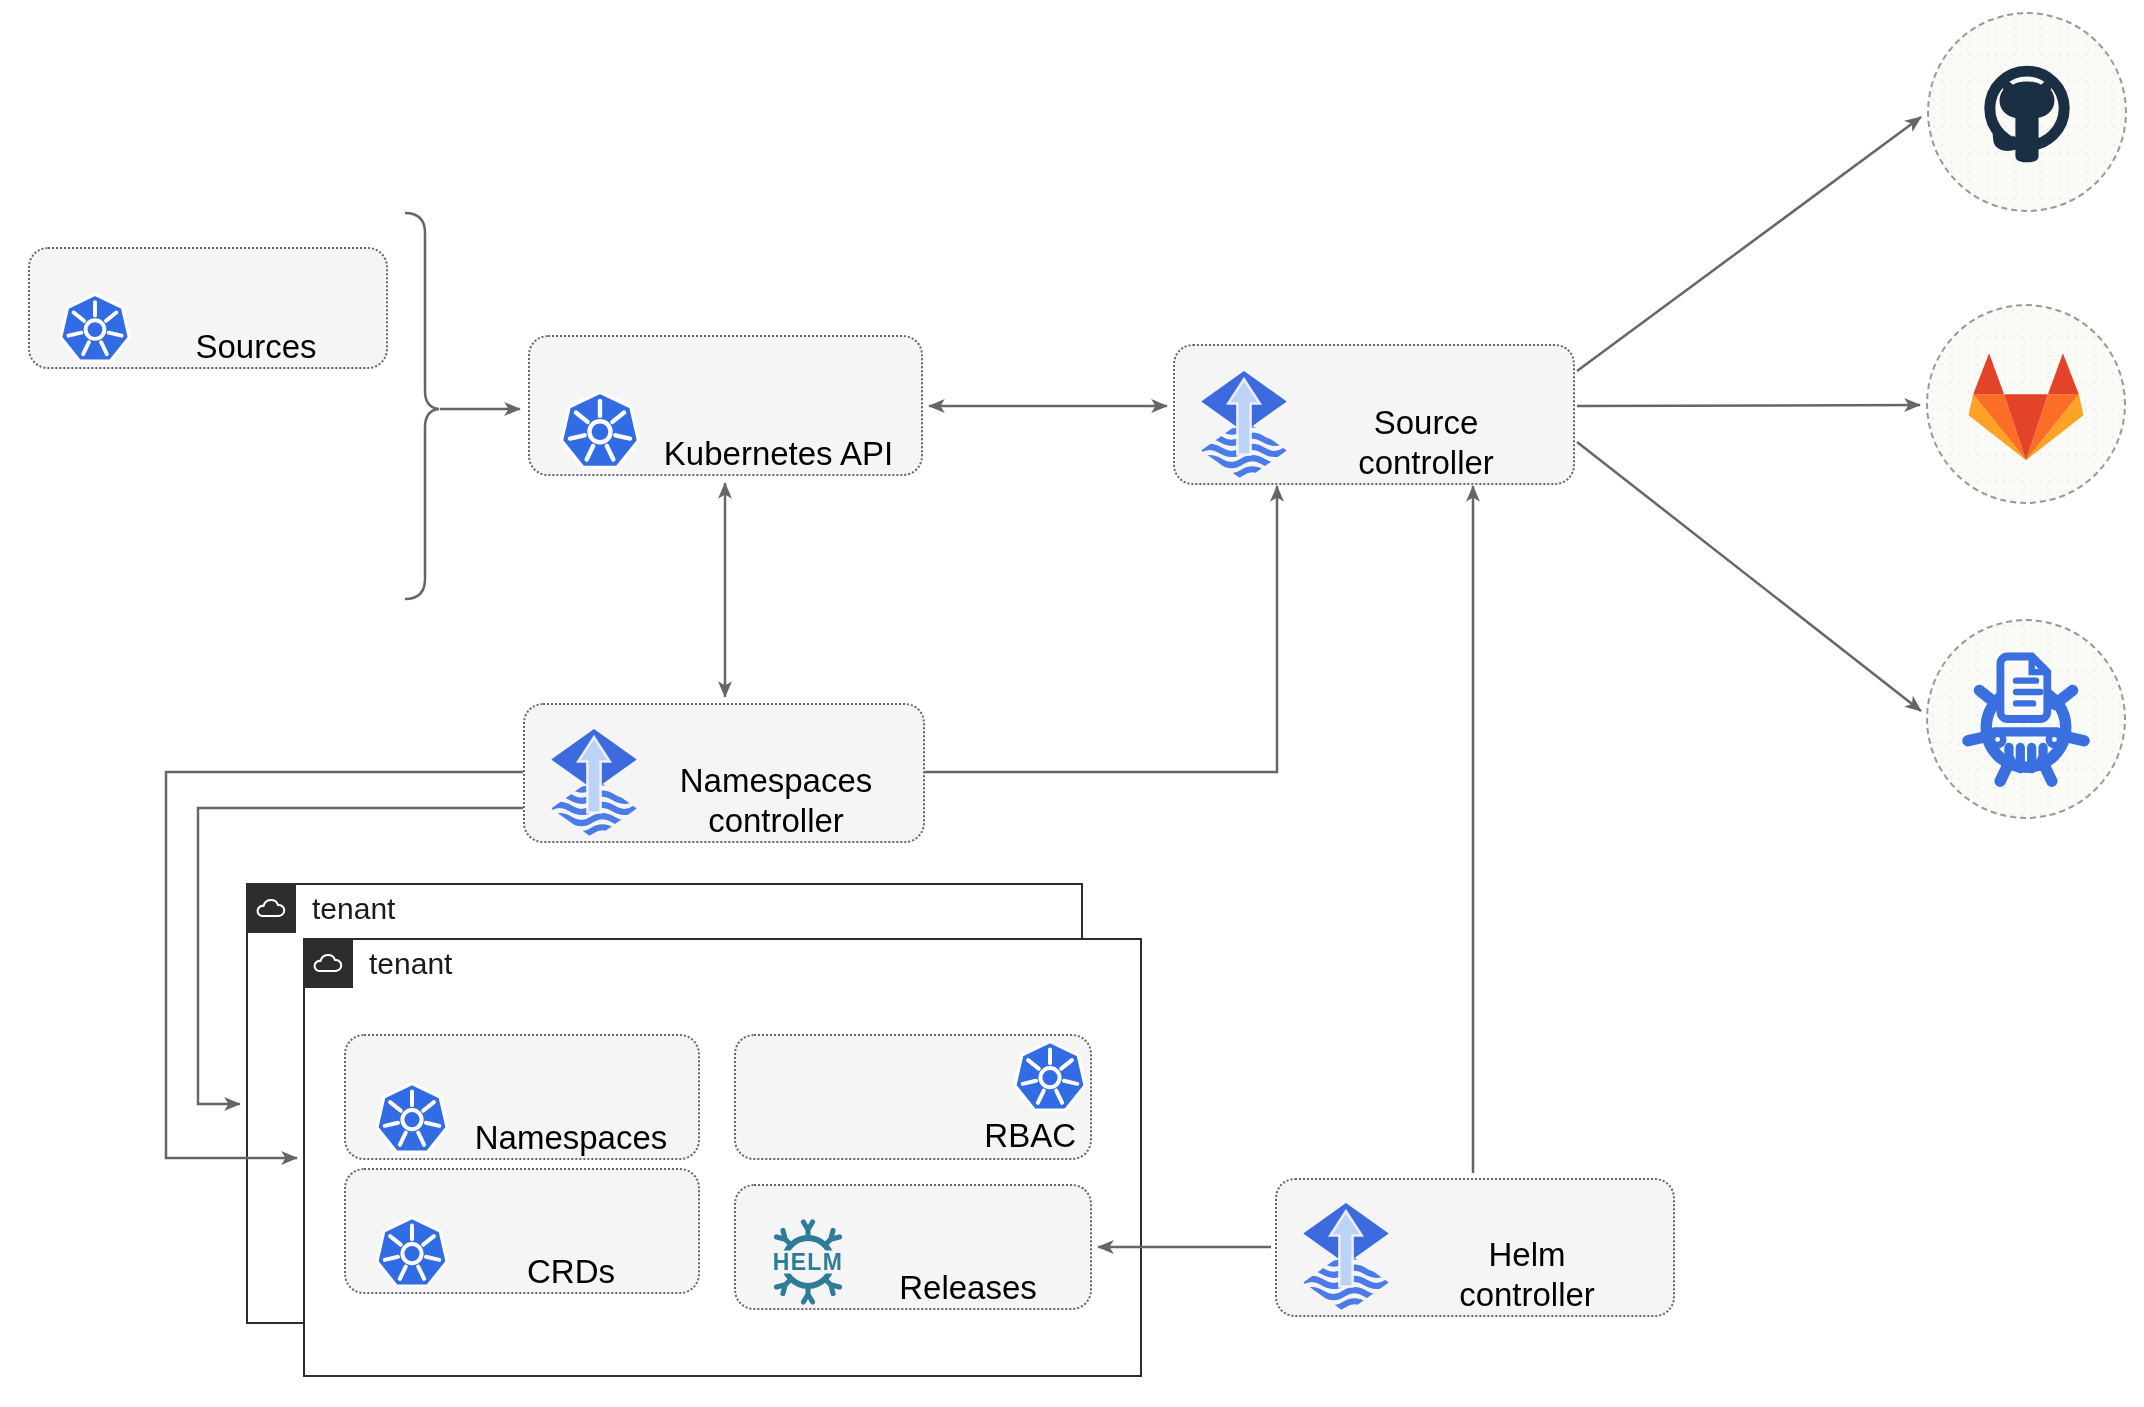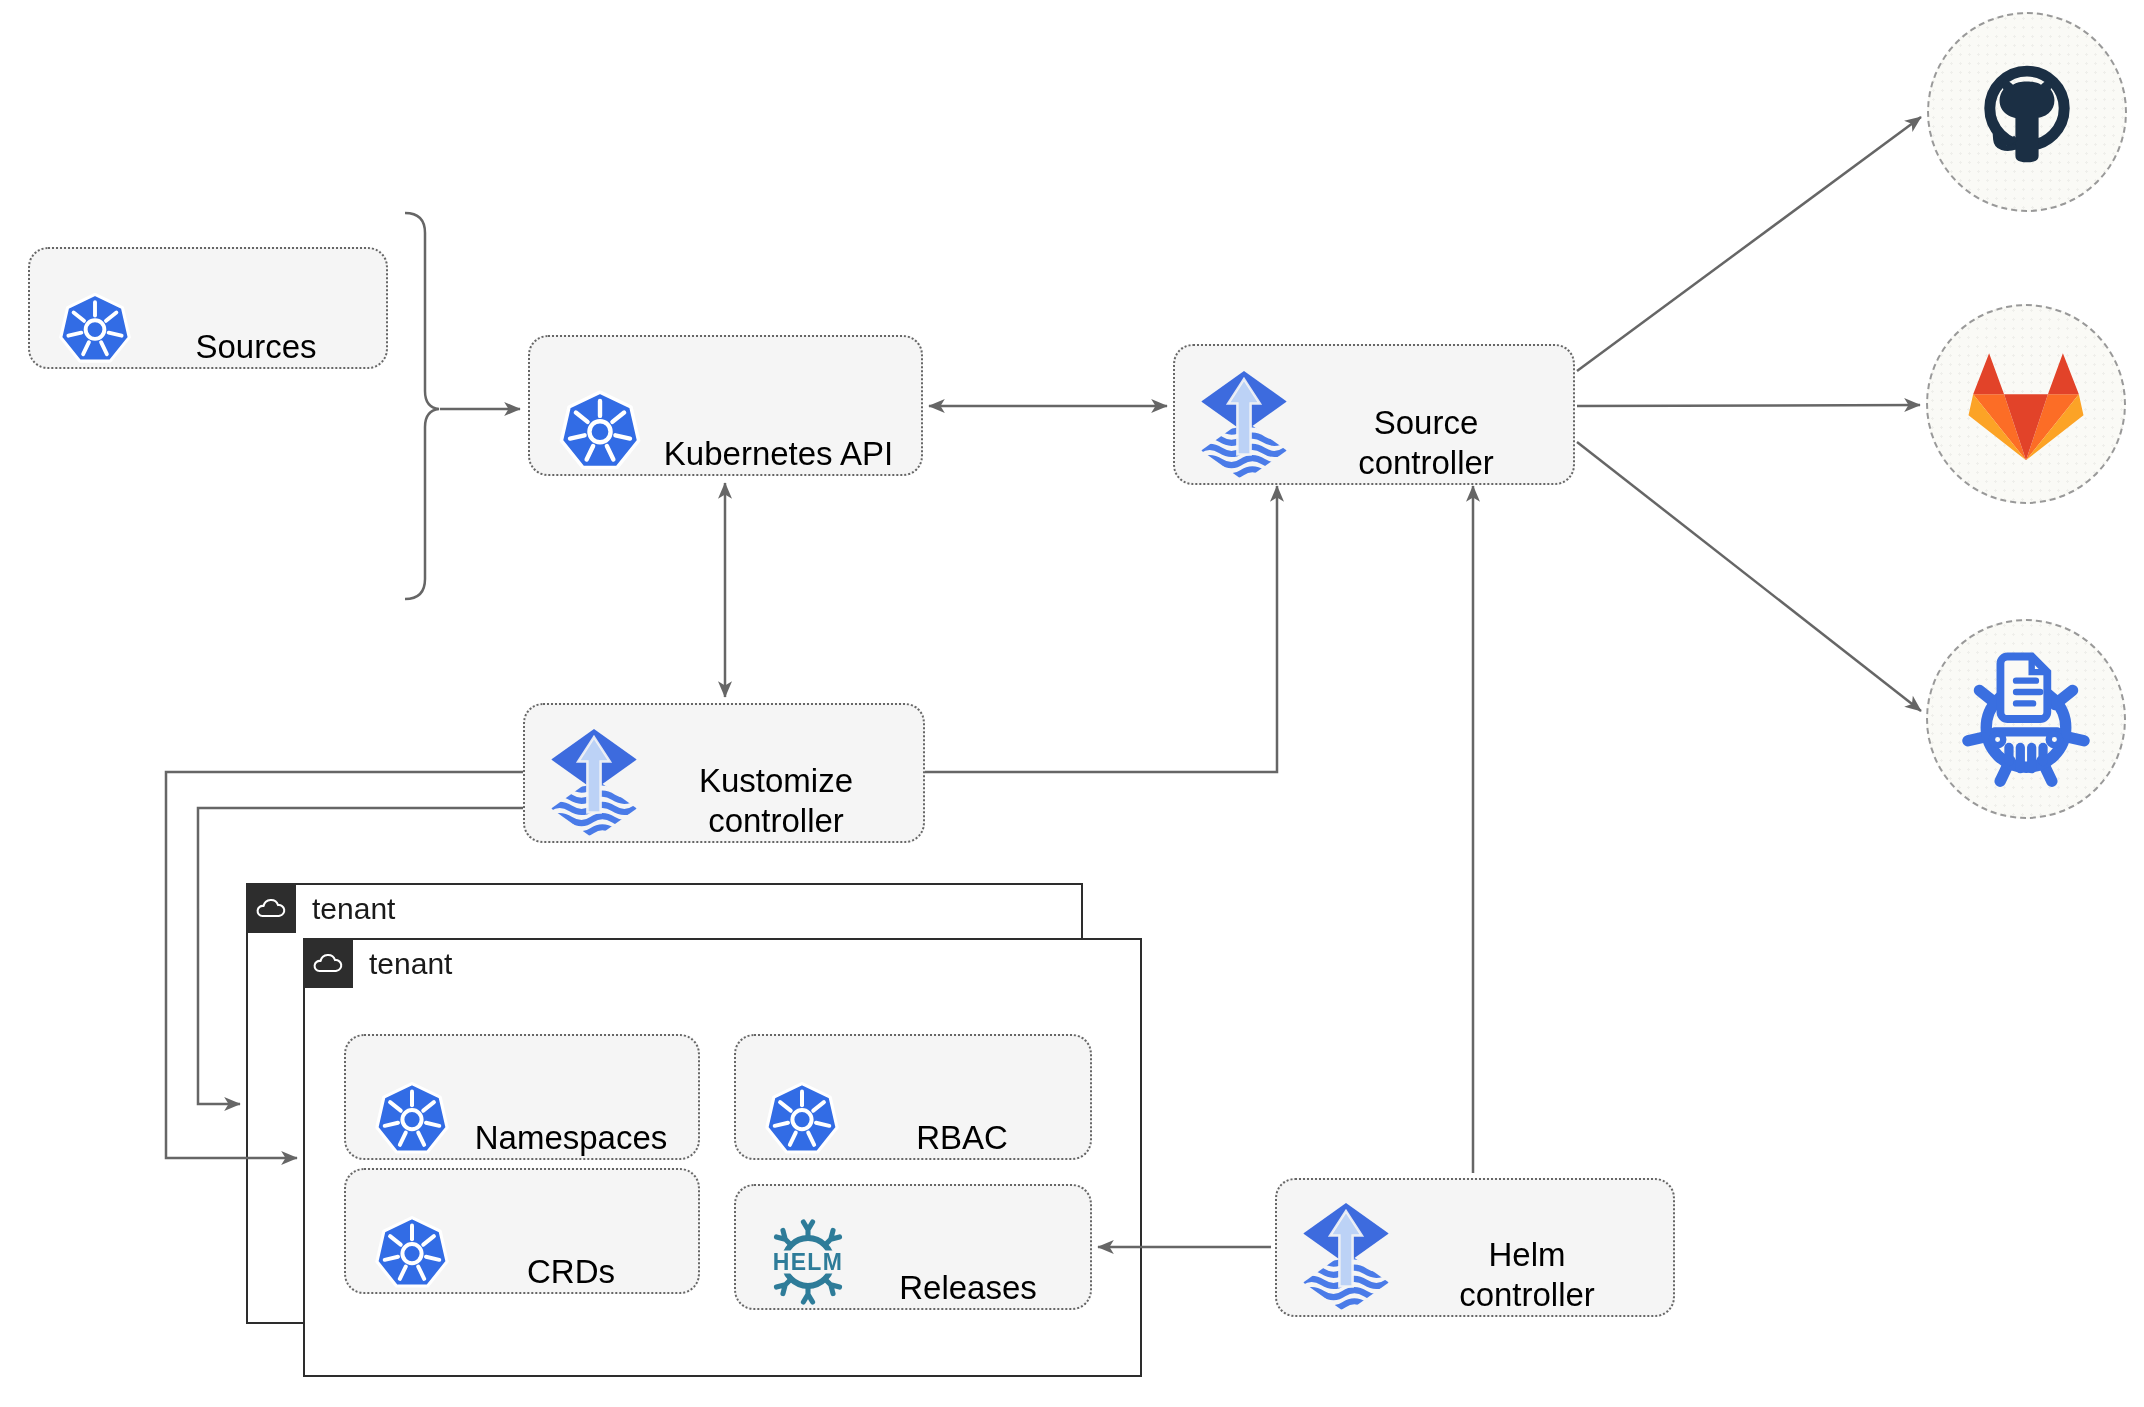--- a/index.html
+++ b/index.html
@@ -170,42 +170,42 @@
       </span>
     <span class="lbl two-line">Source controller</span>
   </div>
 
   <div class="node" style="left:523px;top:703px;width:402px;height:140px;">
     <span class="icon">
       <svg width="86" height="112" viewBox="0 0 84 110">
           <use href="#sym-flux"></use>
         </svg>
       </span>
-    <span class="lbl two-line">Kustomize controller</span>
+    <span class="lbl two-line">Namespaces controller</span>
   </div>
 
   <div class="node" style="left:1275px;top:1178px;width:400px;height:139px;">
     <span class="icon">
       <svg width="86" height="112" viewBox="0 0 84 110">
           <use href="#sym-flux"></use>
         </svg>
       </span>
     <span class="lbl two-line">Helm controller</span>
   </div>
 
   <div class="node" style="left:344px;top:1034px;width:356px;height:126px;">
     <span class="icon">
       <svg width="80" height="80" viewBox="0 0 100 100">
           <use href="#sym-k8s"></use>
         </svg>
       </span>
     <span class="lbl">Namespaces</span>
   </div>
 
-  <div class="node" style="left:734px;top:1034px;width:358px;height:126px;">
+  <div class="node" style="left:734px;top:1034px;width:358px;height:126px;flex-direction:column;">
     <span class="icon">
       <svg width="80" height="80" viewBox="0 0 100 100">
           <use href="#sym-k8s"></use>
         </svg>
       </span>
     <span class="lbl">RBAC</span>
   </div>
 
   <div class="node" style="left:344px;top:1168px;width:356px;height:126px;">
     <span class="icon">

